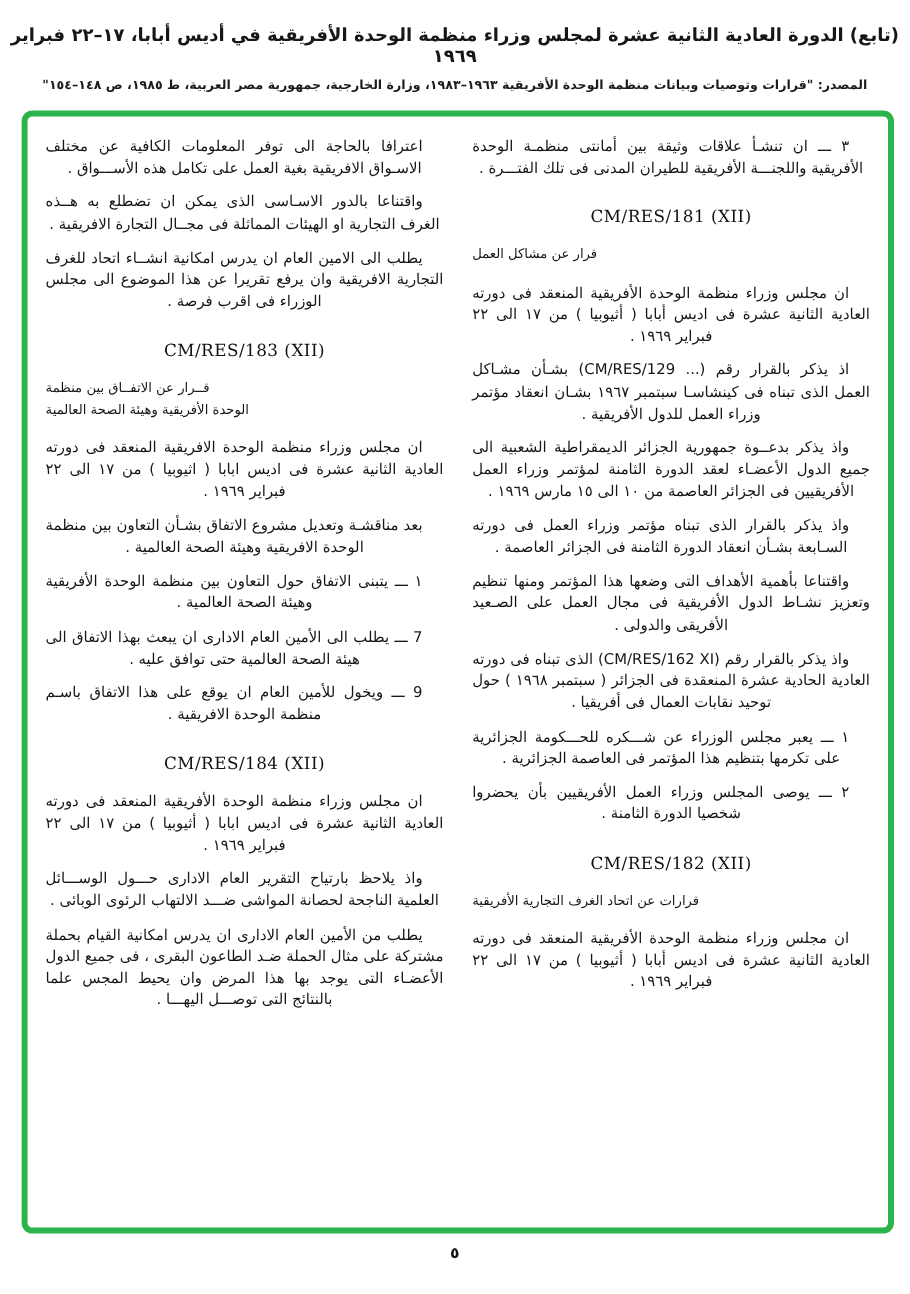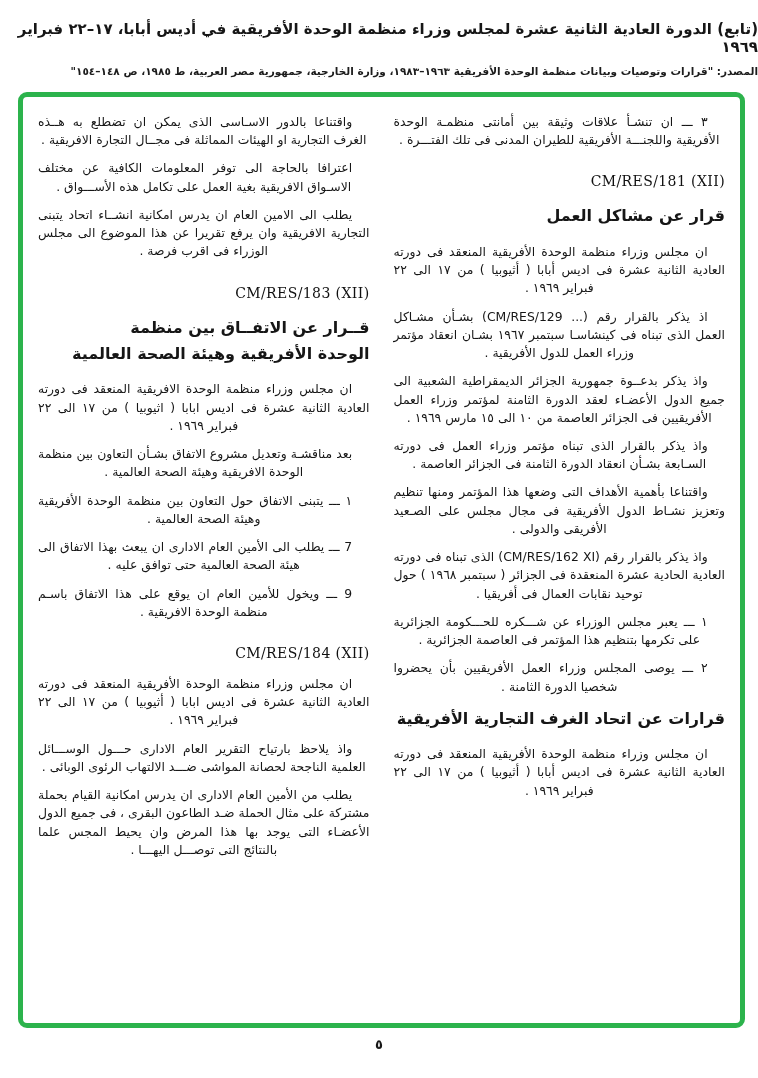--- a/index.html
+++ b/index.html
@@ -3,21 +3,21 @@
 <meta charset="utf-8">
 <style>
   html,body{margin:0;padding:0;}
   body{
     width:758px;height:1078px;
     background:#ffffff;
     font-family:"DejaVu Sans",sans-serif;
     color:#161616;
     overflow:hidden;
   }
-  .page-header{ text-align:right; padding-top:20px; direction:rtl; }
+  .page-header{ text-align:center; padding-top:20px; direction:rtl; }
   .header-line1{ font-weight:bold; font-size:15px; letter-spacing:0; }
   .header-line2{ font-weight:bold; font-size:10.5px; margin-top:9px; color:#1c1c1c; }
 
   .content-box{
     box-sizing:border-box;
     margin:15px 13px 0 18px;
     width:727px; height:936px;
     border:5px solid #2cb34c;
     border-radius:9px;
     padding:16px 15px 10px 15px;
@@ -32,32 +32,32 @@
   .para{
     font-size:12.4px;
     line-height:1.47;
     text-align:justify;
     text-align-last:center;
     text-indent:1.4em;
     margin:0 0 10px 0;
   }
   .res-code{
     direction:ltr;
-    text-align:right;
+    text-align:center;
     font-family:"DejaVu Serif",serif;
     font-size:14px;
     font-weight:500;
     letter-spacing:0.4px;
     margin:24px 0 14px 0;
     color:#101010;
   }
   .res-heading{
-    font-weight:bold;
-    text-align:right;
-    font-size:16px;
+    font-weight:normal;
+    text-align:left;
+    font-size:11px;
     line-height:1.65;
     margin:0 0 13px 0;
     white-space:pre-line;
   }
   .page-number{
     text-align:center;
     font-size:13px;
     font-weight:bold;
     margin-top:9px;
   }
@@ -72,31 +72,32 @@
 
 <main class="content-box" style="border-color: rgb(44, 179, 76);">
   <section class="text-column" id="col-right">
       <div class="para">٣ ـــ ان تنشـأ علاقات وثيقة بين أمانتى منظمـة الوحدة الأفريقية واللجنـــة الأفريقية للطيران المدنى فى تلك الفتـــرة .</div>
       <div class="res-code">CM/RES/181  (XII)</div>
       <div class="res-heading">قرار عن مشاكل العمل</div>
       <div class="para">ان مجلس وزراء منظمة الوحدة الأفريقية المنعقد فى دورته العادية الثانية عشرة فى اديس أبابا ( أثيوبيا ) من ١٧ الى ٢٢ فبراير ١٩٦٩ .</div>
       <div class="para">اذ يذكر بالقرار رقم (... CM/RES/129) بشـأن مشـاكل العمل الذى تبناه فى كينشاسـا سبتمبر ١٩٦٧ بشـان انعقاد مؤتمر وزراء العمل للدول الأفريقية .</div>
       <div class="para">واذ يذكر بدعــوة جمهورية الجزائر الديمقراطية الشعبية الى جميع الدول الأعضـاء لعقد الدورة الثامنة لمؤتمر وزراء العمل الأفريقيين فى الجزائر العاصمة من ١٠ الى ١٥ مارس ١٩٦٩ .</div>
       <div class="para">واذ يذكر بالقرار الذى تبناه مؤتمر وزراء العمل فى دورته السـابعة بشـأن انعقاد الدورة الثامنة فى الجزائر العاصمة .</div>
-      <div class="para">واقتناعا بأهمية الأهداف التى وضعها هذا المؤتمر ومنها تنظيم وتعزيز نشـاط الدول الأفريقية فى مجال مجلس على الصـعيد الأفريقى والدولى .</div>
+      <div class="para">واقتناعا بأهمية الأهداف التى وضعها هذا المؤتمر ومنها تنظيم وتعزيز نشـاط الدول الأفريقية فى مجال العمل على الصـعيد الأفريقى والدولى .</div>
       <div class="para">واذ يذكر بالقرار رقم (CM/RES/162 XI) الذى تبناه فى دورته العادية الحادية عشرة المنعقدة فى الجزائر ( سبتمبر ١٩٦٨ ) حول توحيد نقابات العمال فى أفريقيا .</div>
       <div class="para">١ ـــ يعبر مجلس الوزراء عن شـــكره للحـــكومة الجزائرية على تكرمها بتنظيم هذا المؤتمر فى العاصمة الجزائرية .</div>
       <div class="para">٢ ـــ يوصى المجلس وزراء العمل الأفريقيين بأن يحضروا شخصيا الدورة الثامنة .</div>
+      <div class="res-code">CM/RES/182  (XII)</div>
       <div class="res-heading">قرارات عن اتحاد الغرف التجارية الأفريقية</div>
       <div class="para">ان مجلس وزراء منظمة الوحدة الأفريقية المنعقد فى دورته العادية الثانية عشرة فى اديس أبابا ( أثيوبيا ) من ١٧ الى ٢٢ فبراير ١٩٦٩ .</div>
     </section>
   <section class="text-column" id="col-left">
+      <div class="para">اعترافا بالحاجة الى توفر المعلومات الكافية عن مختلف الاسـواق الافريقية بغية العمل على تكامل هذه الأســـواق .</div>
       <div class="para">واقتناعا بالدور الاسـاسى الذى يمكن ان تضطلع به هــذه الغرف التجارية او الهيئات المماثلة فى مجــال التجارة الافريقية .</div>
-      <div class="para">اعترافا بالحاجة الى توفر المعلومات الكافية عن مختلف الاسـواق الافريقية بغية العمل على تكامل هذه الأســـواق .</div>
-      <div class="para">يطلب الى الامين العام ان يدرس امكانية انشــاء اتحاد يتبنى التجارية الافريقية وان يرفع تقريرا عن هذا الموضوع الى مجلس الوزراء فى اقرب فرصة .</div>
+      <div class="para">يطلب الى الامين العام ان يدرس امكانية انشــاء اتحاد للغرف التجارية الافريقية وان يرفع تقريرا عن هذا الموضوع الى مجلس الوزراء فى اقرب فرصة .</div>
       <div class="res-code">CM/RES/183  (XII)</div>
       <div class="res-heading">قــرار عن الاتفــاق بين منظمة
 الوحدة الأفريقية وهيئة الصحة العالمية</div>
       <div class="para">ان مجلس وزراء منظمة الوحدة الافريقية المنعقد فى دورته العادية الثانية عشرة فى اديس ابابا ( اثيوبيا ) من ١٧ الى ٢٢ فبراير ١٩٦٩ .</div>
       <div class="para">بعد مناقشـة وتعديل مشروع الاتفاق بشـأن التعاون بين منظمة الوحدة الافريقية وهيئة الصحة العالمية .</div>
       <div class="para">١ ـــ يتبنى الاتفاق حول التعاون بين منظمة الوحدة الأفريقية وهيئة الصحة العالمية .</div>
       <div class="para">7 ـــ يطلب الى الأمين العام الادارى ان يبعث بهذا الاتفاق الى هيئة الصحة العالمية حتى توافق عليه .</div>
       <div class="para">9 ـــ ويخول للأمين العام ان يوقع على هذا الاتفاق باسـم منظمة الوحدة الافريقية .</div>
       <div class="res-code">CM/RES/184  (XII)</div>
       <div class="para">ان مجلس وزراء منظمة الوحدة الأفريقية المنعقد فى دورته العادية الثانية عشرة فى اديس ابابا ( أثيوبيا ) من ١٧ الى ٢٢ فبراير ١٩٦٩ .</div>

